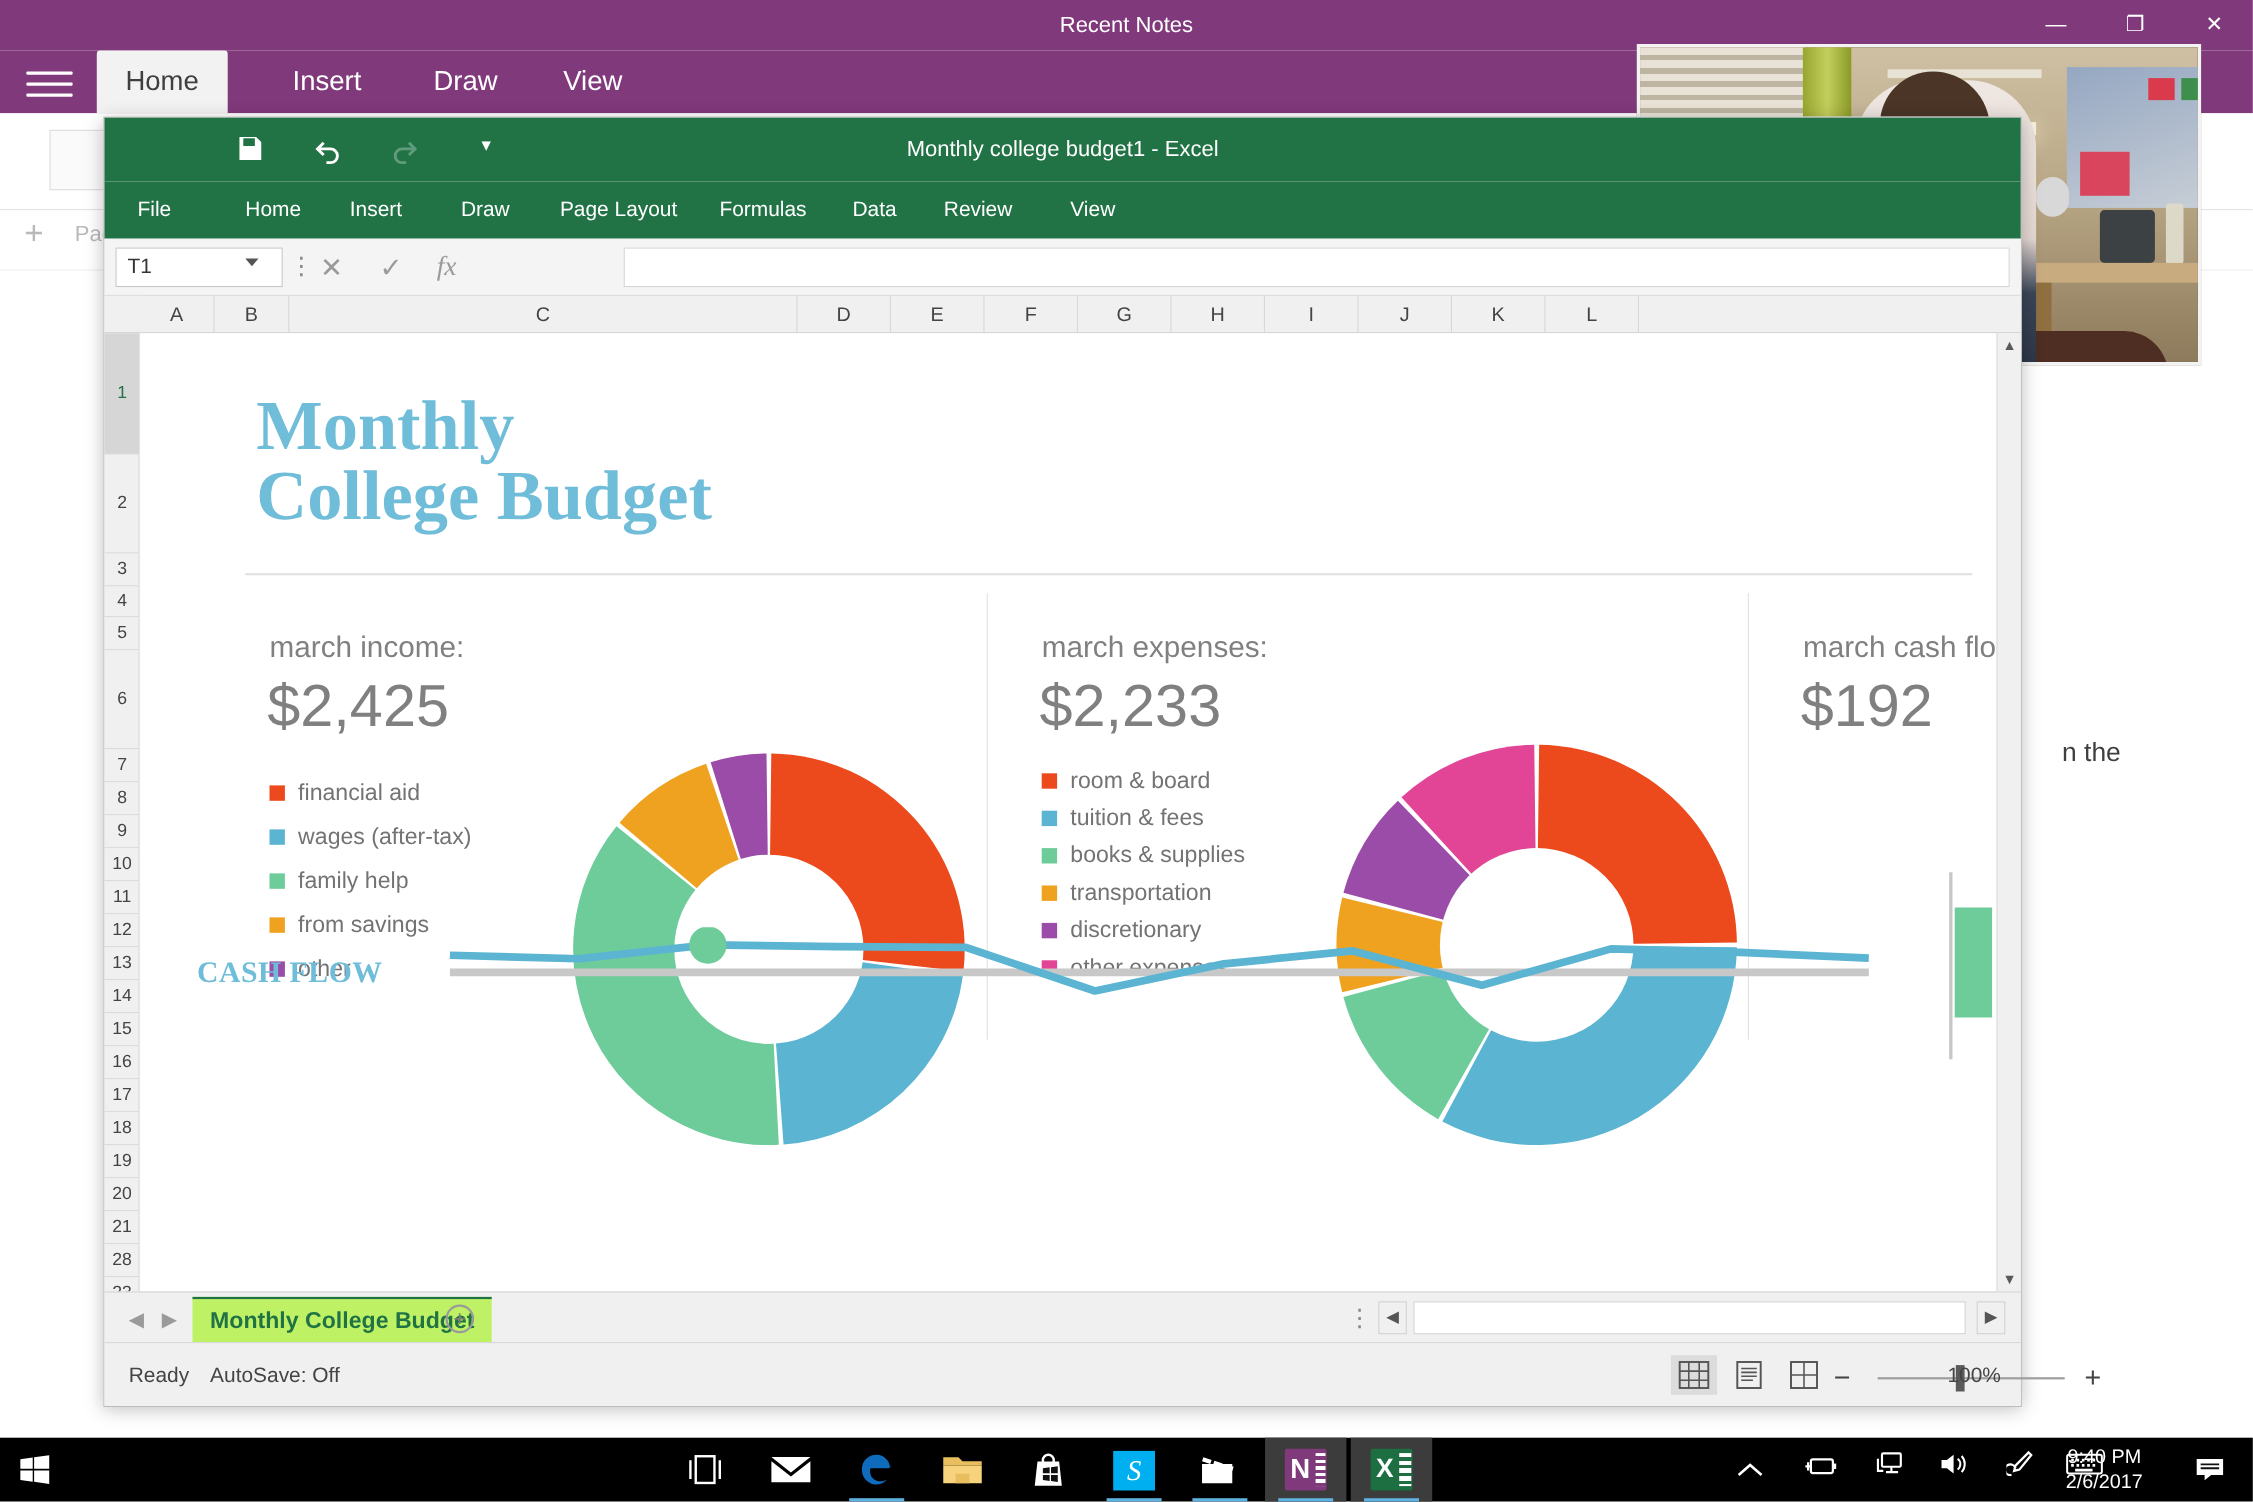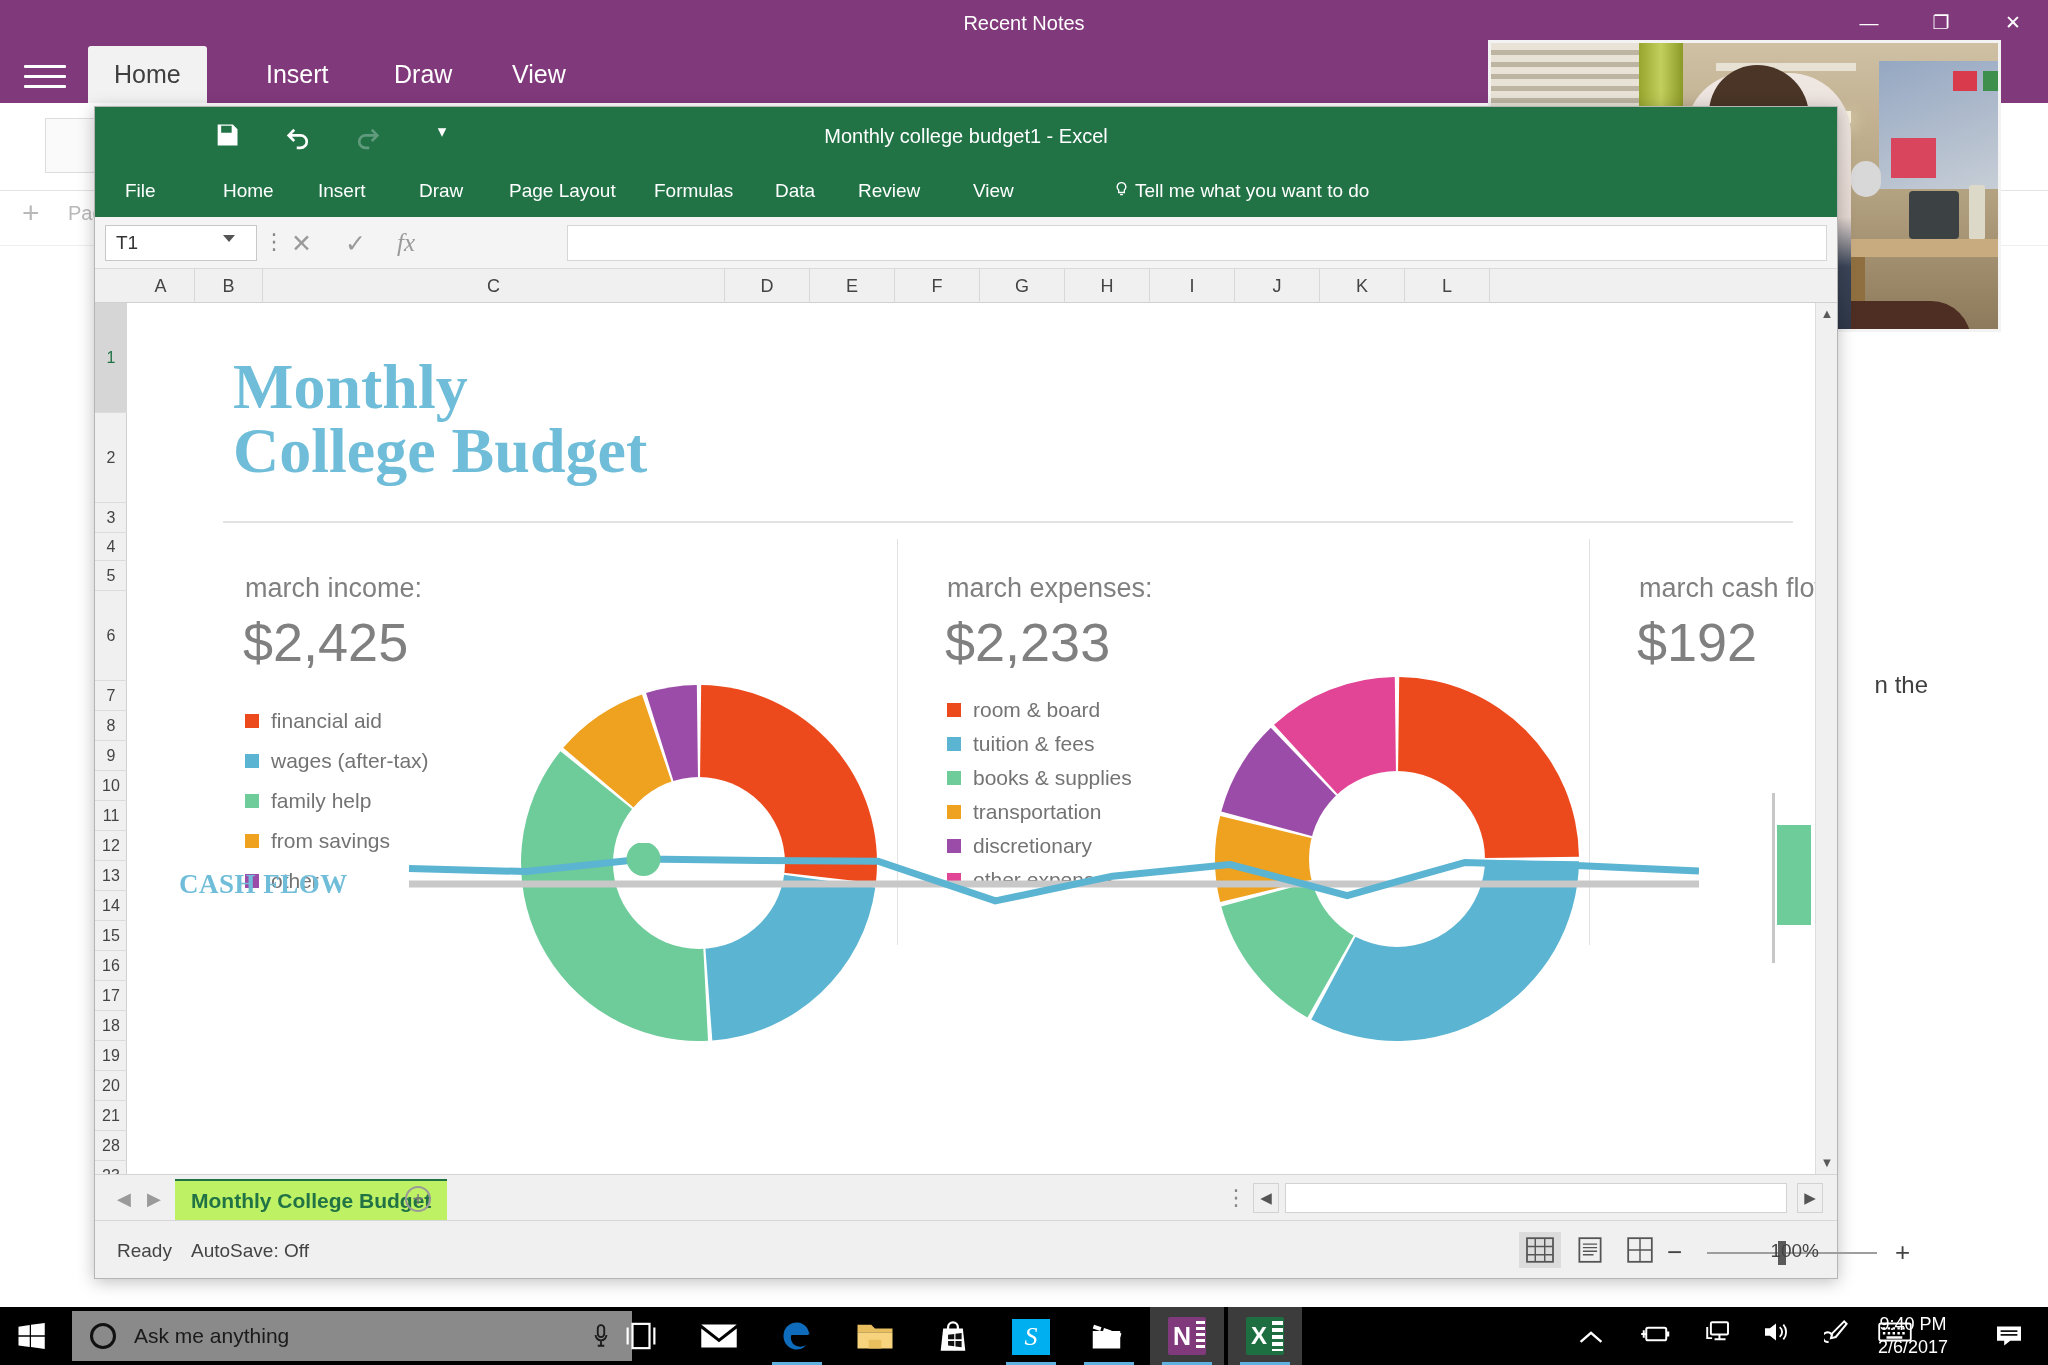--- a/index.html
+++ b/index.html
@@ -251,28 +251,20 @@
   <div id="xl-ribbon"></div>
   <div class="xl-tab" style="left:22px;">File</div>
   <div class="xl-tab" style="left:120px;">Home</div>
   <div class="xl-tab" style="left:215px;">Insert</div>
   <div class="xl-tab" style="left:316px;">Draw</div>
   <div class="xl-tab" style="left:406px;">Page Layout</div>
   <div class="xl-tab" style="left:551px;">Formulas</div>
   <div class="xl-tab" style="left:672px;">Data</div>
   <div class="xl-tab" style="left:755px;">Review</div>
   <div class="xl-tab" style="left:870px;">View</div>
-  <div id="xl-tellme">
-    <span>
-      <svg width="17" height="22" viewBox="0 0 24 24" style="vertical-align:-3px">
-          <path fill="none" stroke="#fff" stroke-width="1.9" d="M12 3a6 6 0 0 0-4 10.5V17h8v-3.5A6 6 0 0 0 12 3zM10 20h4"></path>
-        </svg>
-    </span>
-    <span>Tell me what you want to do</span>
-  </div>
 
   <div id="xl-formulabar">
     <div id="namebox">T1</div>
     <div id="namebox-arrow"></div>
     <div id="namedots">⋮</div>
     <div class="fb-icon" style="left:196px;">✕</div>
     <div class="fb-icon" style="left:250px;">✓</div>
     <div class="fb-icon" style="left:302px; font-style:italic; font-family:'Liberation Serif',serif;">fx</div>
     <div id="fb-input"></div>
   </div>
@@ -467,30 +459,20 @@
     <div id="zoom-pct">100%</div>
   </div>
 </div>
 
 <div id="taskbar">
   <div id="startbtn">
     <svg width="30" height="30" viewBox="0 0 24 24" style="margin:14px 16px">
         <path fill="#fff" d="M2 4.5l9-1.3v8.2H2V4.5zm10-1.45L23 1.6v9.8H12V3.05zM2 12.6h9v8.2l-9-1.3v-6.9zm10 0h11V22.4l-11-1.6v-8.2z"></path>
       </svg>
   </div>
-  <div id="cortana">
-    <div id="cort-circle"></div>
-    <div id="cort-text">Ask me anything</div>
-    <div id="cort-mic">
-      <svg width="18" height="26" viewBox="0 0 16 24">
-          <rect x="5" y="2" width="6" height="11" rx="3" fill="none" stroke="#1A1A1A" stroke-width="1.7"></rect>
-          <path d="M3 11a5 5 0 0 0 10 0M8 16v5M5 21h6" fill="none" stroke="#1A1A1A" stroke-width="1.7"></path>
-        </svg>
-    </div>
-  </div>
   <div class="tb-icon" style="left:604px;">
     <svg width="34" height="28" viewBox="0 0 28 22" style="margin:15px 20px">
         <rect x="7" y="1" width="14" height="20" fill="none" stroke="#fff" stroke-width="1.8"></rect>
         <path d="M3 4v14M25 4v14" stroke="#fff" stroke-width="1.8"></path>
       </svg>
   </div>
   <div class="tb-icon" style="left:682px;">
     <svg width="38" height="28" viewBox="0 0 30 22" style="margin:15px 18px">
         <path fill="#fff" d="M1 2h28L15 13 1 2zm0 3l14 11L29 5v15H1V5z"></path>
       </svg>

